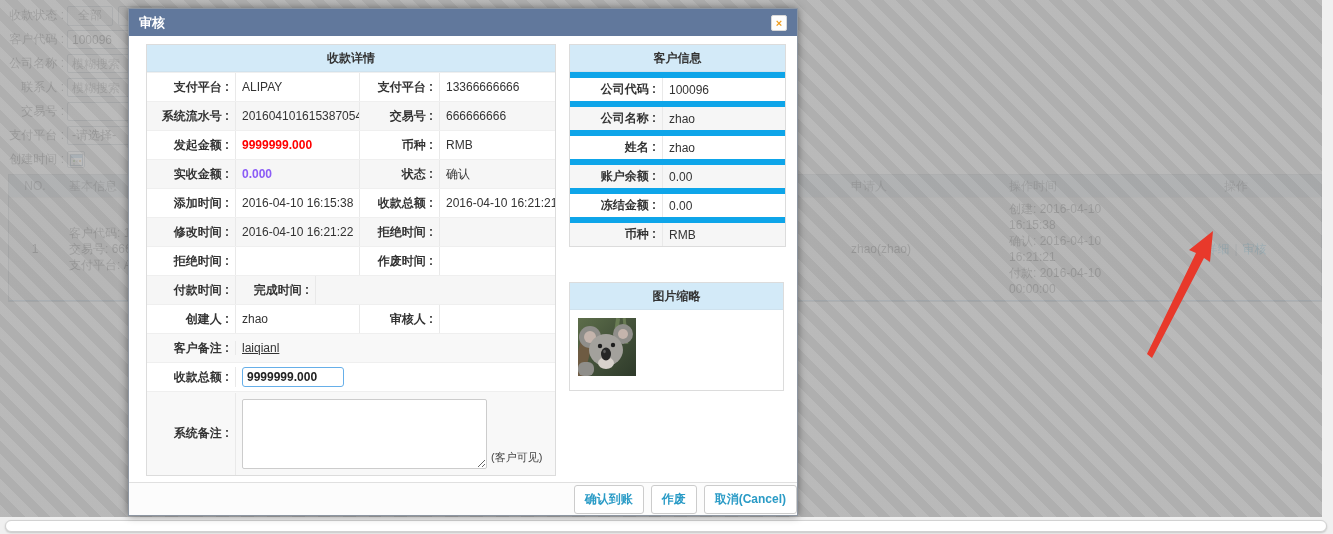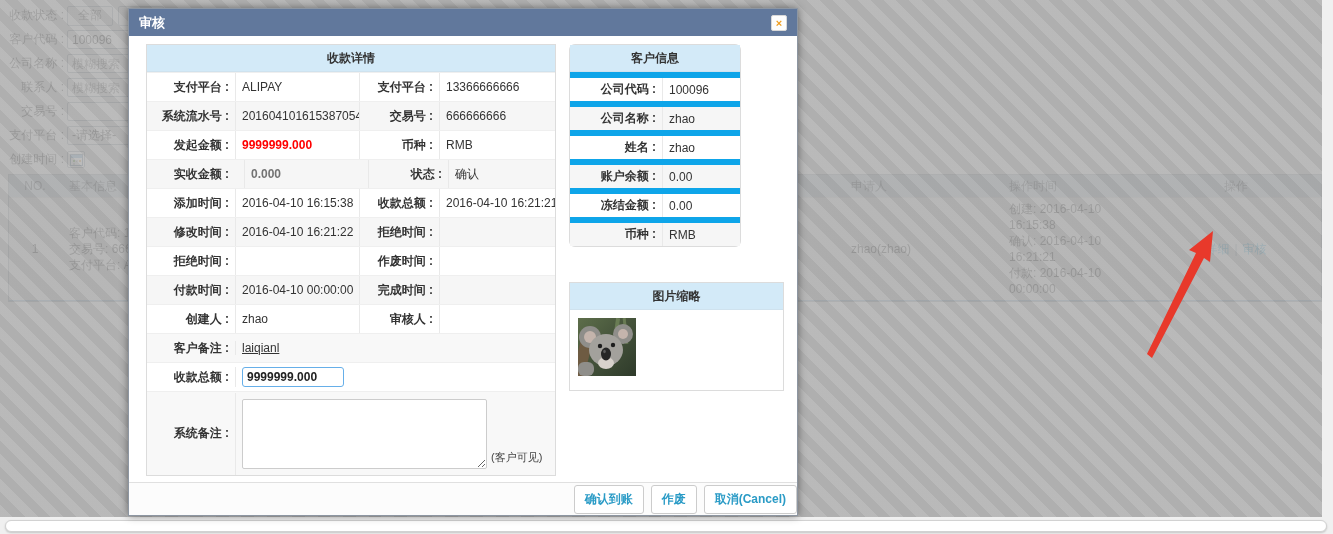--- a/index.html
+++ b/index.html
@@ -56,29 +56,29 @@
     font-size:12px; font-weight:bold; color:#333; border-bottom:1px solid #cfe2ee; }
 
   .pay-panel { left:17px; top:8px; width:410px; }
   .pay-row { display:flex; height:29px; border-top:1px solid #efefef; background:#fff; }
   .pay-rows > .pay-row:nth-child(even) { background:#f6f6f6; }
   .cell { display:flex; align-items:center; font-size:12px; color:#333; padding:0 6px; border-left:1px solid #e9e9e9; overflow:hidden; white-space:nowrap; }
   .cell:first-child { border-left:none; }
   .lbl { justify-content:flex-end; font-weight:bold; }
   .w-l1 { width:88px; } .w-v1 { width:124px; } .w-l2 { width:80px; } .w-v2 { flex:1; }
   .red { color:#f00; font-weight:bold; }
-  .green { color:#737373; font-weight:bold;margin-left:9px; }
+  .green { color:#8b5cf6; font-weight:bold; }
   .full-row { display:flex; min-height:29px; border-top:1px solid #efefef; align-items:center; }
   .full-row.alt { background:#f8f8f8; }
   .total-input { width:102px; height:20px; border:1px solid #66afe9; border-radius:3px; font-size:12px; font-weight:bold; padding:0 4px; color:#222; font-family:"Liberation Sans","DejaVu Sans",sans-serif; }
   .sys-row { height:84px; align-items:center; }
   .sys-ta { width:245px; height:70px; border:1px solid #ccc; border-radius:2px; resize:both; font-size:12px; font-family:"Liberation Sans","DejaVu Sans",sans-serif; }
   .sys-hint { font-size:11px; color:#444; align-self:flex-end; margin:0 0 4px 4px; white-space:nowrap;text-align:center; }
 
-  .cust-panel { left:440px; top:8px; width:172px;border-radius:6px; }
+  .cust-panel { left:440px; top:8px; width:217px; }
   .cust-row { display:flex; height:29px; border-top:6px solid #0ea5e9; background:#fff; }
   .cust-rows > .cust-row:nth-child(even) { background:#f6f6f6; }
   .w-cl { width:92px; } .w-cv { flex:1; }
 
   .thumb-panel { left:440px; top:246px; width:215px; }
   .thumb-body { padding:8px; height:80px; background:#fff; }
 
   .m-footer { position:absolute; left:0; bottom:0; width:100%; height:33px; background:#fcfcfc; border-top:1px solid #e0e0e0;
     display:flex; align-items:center; justify-content:flex-end; gap:7px; }
   .btn { background:#fff; border:1px solid #ccc; border-radius:3px; color:#2a9bc6; font-weight:bold; font-size:12px; padding:5px 10px; cursor:pointer; font-family:"Liberation Sans","DejaVu Sans",sans-serif; }
@@ -223,21 +223,20 @@
             <div class="cell w-v2"></div>
           </div>
           <div class="pay-row">
             <div class="cell lbl w-l1">拒绝时间 :</div>
             <div class="cell w-v1"></div>
             <div class="cell lbl w-l2">作废时间 :</div>
             <div class="cell w-v2"></div>
           </div>
           <div class="pay-row">
             <div class="cell lbl w-l1">付款时间 :</div>
-            <div class="cell w-v1">2016-04-10 00:00:00</div>
             <div class="cell lbl w-l2">完成时间 :</div>
             <div class="cell w-v2"></div>
           </div>
           <div class="pay-row">
             <div class="cell lbl w-l1">创建人 :</div>
             <div class="cell w-v1">zhao</div>
             <div class="cell lbl w-l2">审核人 :</div>
             <div class="cell w-v2"></div>
           </div>
         </div>

